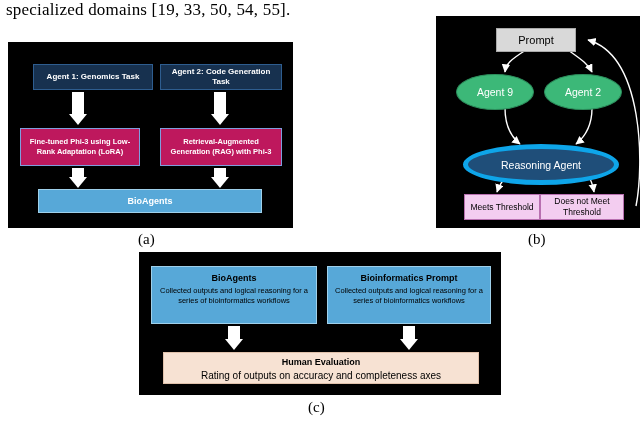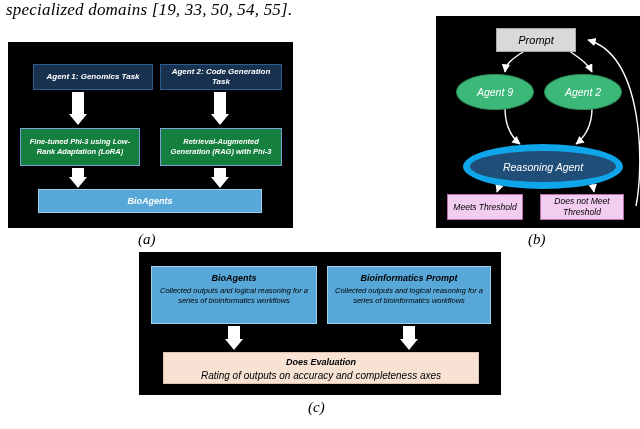--- a/index.html
+++ b/index.html
@@ -11,21 +11,20 @@
     height: 429px;
     background: #ffffff;
     font-family: "Liberation Sans", sans-serif;
     position: relative;
     overflow: hidden;
   }
   .page {
     position: relative;
     width: 640px;
     height: 429px;
-    font-style: italic;
   }
 
   
   .top-text {
     position: absolute;
     left: 6px;
     top: 0px;
     font-family: "Liberation Serif", serif;
     font-size: 17px;
     color: #000000;
@@ -56,21 +55,21 @@
     border: 1px solid #2e5d8f;
     font-size: 8px;
     font-weight: bold;
     line-height: 1.25;
     padding: 2px 3px;
   }
   .a-agent1 { left: 12px;  top: 22px; width: 120px; height: 26px; margin-left: 13px; }
   .a-agent2 { left: 152px; top: 22px; width: 122px; height: 26px; }
 
   .a-mid {
-    background: #15803d;
+    background: #be185d;
     border: 1px solid #7f9ede;
     font-size: 7.5px;
     font-weight: bold;
     line-height: 1.35;
     padding: 2px 4px;
   }
   .a-mid1 { left: 12px;  top: 86px; width: 120px; height: 38px; }
   .a-mid2 { left: 152px; top: 86px; width: 122px; height: 38px; }
 
   .a-bottom {
@@ -155,21 +154,21 @@
   }
   .b-agent1 { left: 20px;  top: 58px; width: 76px; height: 34px; }
   .b-agent2 { left: 108px; top: 58px; width: 76px; height: 34px; }
   .b-reason {
     position: absolute;
     left: 27px;
     top: 128px;
     width: 146px;
     height: 31px;
     background: #1f4e79;
-    border: 7px solid #0ea5e9;
+    border: 5px solid #0ea5e9;
     border-radius: 50%;
     color: #ffffff;
     font-size: 10.5px;
     display: flex;
     align-items: center;
     justify-content: center;
     text-align: center;
   }
   .b-out {
     position: absolute;
@@ -178,21 +177,21 @@
     color: #000000;
     font-size: 8.5px;
     line-height: 1.25;
     text-align: center;
     display: flex;
     align-items: center;
     justify-content: center;
     padding: 1px 2px;
     box-sizing: border-box;
   }
-  .b-out1 { left: 11px;  top: 178px; width: 76px; height: 26px; }
+  .b-out1 { left: 28px;  top: 178px; width: 76px; height: 26px; }
   .b-out2 { left: 104px; top: 178px; width: 84px; height: 26px; }
 
   .svg-layer {
     position: absolute;
     left: 0;
     top: 0;
     width: 100%;
     height: 100%;
     pointer-events: none;
   }
@@ -347,19 +346,19 @@
     <div class="fat-arrow arr-c1">
       <div class="stem"></div>
         <div class="head"></div>
     </div>
     <div class="fat-arrow arr-c2">
       <div class="stem"></div>
         <div class="head"></div>
     </div>
 
     <div class="c-bottom">
-      <span class="c-title">Does Evaluation</span>
+      <span class="c-title">Human Evaluation</span>
       <span class="c-desc">Rating of outputs on accuracy and completeness axes</span>
     </div>
   </div>
   <div class="caption cap-c">(c)</div>
 
 </div>
 
 </body></html>

